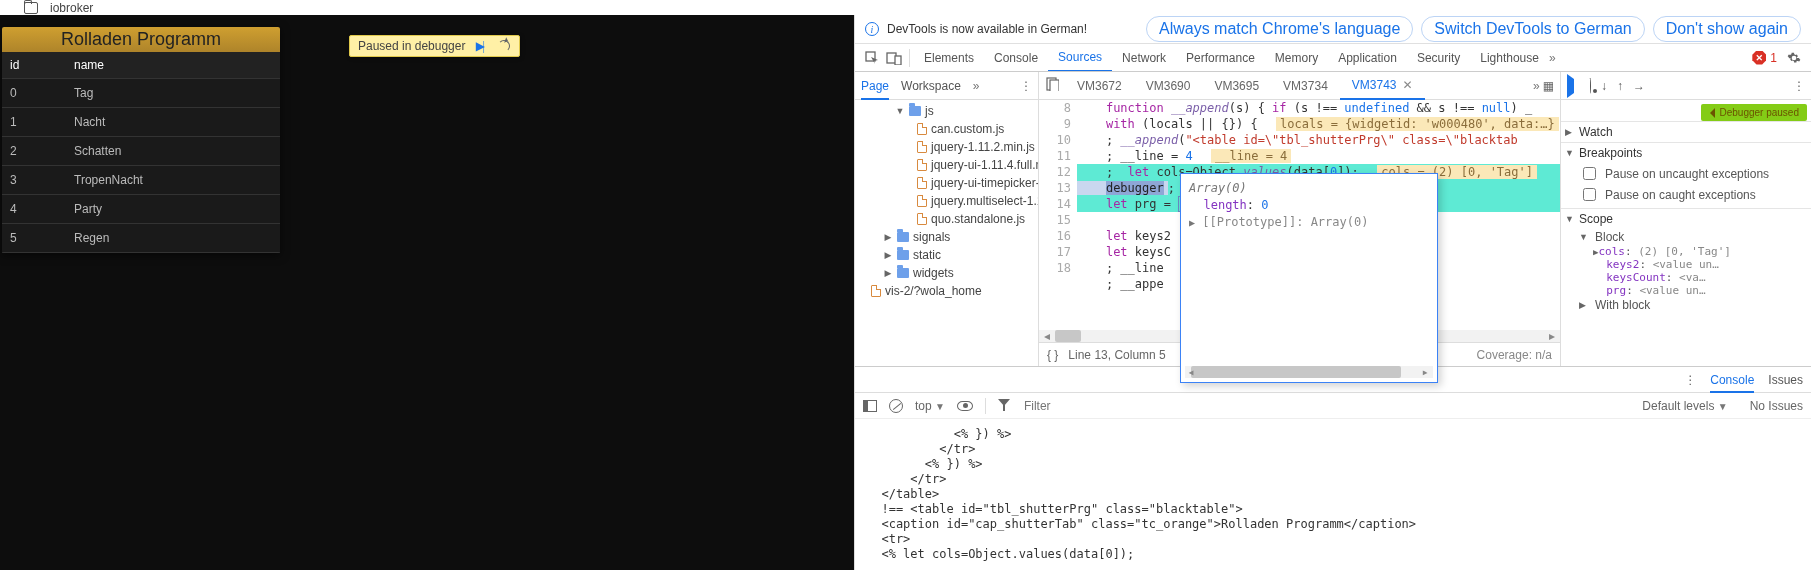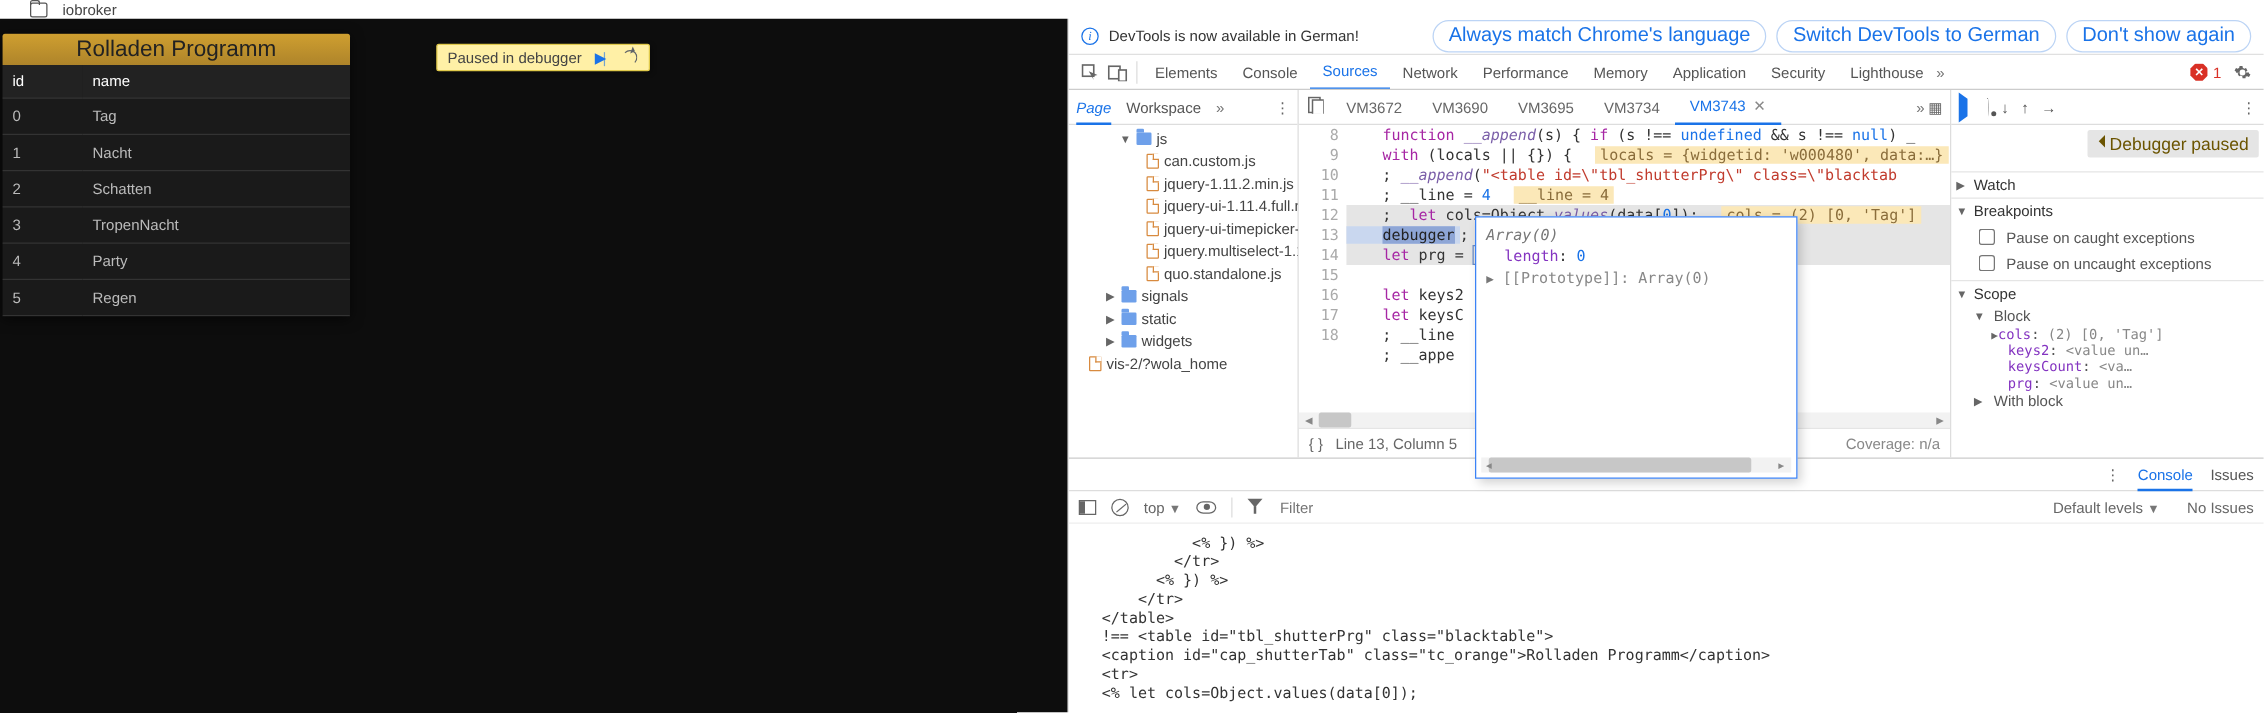--- a/index.html
+++ b/index.html
@@ -41,56 +41,56 @@
   .tb-tab { padding:0 10px; height:28px; display:flex; align-items:center; cursor:pointer;text-align:right; }
   .tb-tab.active { color:#1a73e8; border-bottom:2px solid #1a73e8; }
   .red-badge { margin-left:auto; display:flex; align-items:center; gap:4px; }
   .oct { width:14px; height:14px; background:#d93025; clip-path:polygon(30% 0,70% 0,100% 30%,100% 70%,70% 100%,30% 100%,0 70%,0 30%); display:flex; align-items:center; justify-content:center; color:#fff; font-size:9px; font-weight:700; }
 
   .dt-body { flex:1; display:flex; min-height:0; position:relative; }
 
   
   .src-nav { width:184px; border-right:1px solid #ddd; display:flex; flex-direction:column; }
   .src-nav-tabs { height:28px; border-bottom:1px solid #ddd; display:flex; align-items:center; padding:0 6px; gap:12px; font-size:12px; color:#555; }
-  .src-nav-tabs .act { color:#1a73e8; border-bottom:2px solid #1a73e8; padding-bottom:5px; margin-bottom:-7px;font-style:italic; }
+  .src-nav-tabs .act { color:#1a73e8; border-bottom:2px solid #1a73e8; padding-bottom:5px; margin-bottom:-7px; }
   .kebab { margin-left:auto; color:#666; }
   .tree { flex:1; overflow:auto; padding:2px 0; font-size:12px; color:#444; }
   .tnode { display:flex; align-items:center; height:18px; padding-left:0; gap:4px; white-space:nowrap; }
   .tw { width:10px; text-align:center; color:#666; font-size:9px; }
   .fld-ico { width:12px; height:10px; background:#6ea0ea; border-radius:1px; position:relative; flex:none; }
   .fld-ico::before { content:""; position:absolute; top:-3px; left:0; width:6px; height:3px; background:#6ea0ea; border-radius:1px 1px 0 0; }
   .file-ico { width:10px; height:12px; border:1px solid #d88a3f; background:#fff; border-radius:1px; position:relative; flex:none; }
   .file-ico::before { content:""; position:absolute; top:-1px; right:-1px; width:4px; height:4px; background:#fff; border-left:1px solid #d88a3f; border-bottom:1px solid #d88a3f; }
 
   
   .editor-col { flex:1; display:flex; flex-direction:column; min-width:0; border-right:1px solid #ddd; }
   .ed-tabs { height:28px; border-bottom:1px solid #ddd; display:flex; align-items:center; padding:0 0; font-size:12px; }
   .ed-tab { padding:0 12px; height:28px; display:flex; align-items:center; gap:6px; color:#666; cursor:pointer; }
   .ed-tab.active { color:#1a73e8; border-bottom:2px solid #1a73e8; }
   .x { color:#888; }
   .doc-ico { color:#666; margin:0 6px; }
   .ed-area { flex:1; display:flex; min-height:0; position:relative; overflow:hidden; }
   .gutter { width:38px; text-align:right; padding:0 6px 0 0; color:#aaa; background:#fff; font-family:Menlo,Consolas,monospace; font-size:12px; line-height:16px; }
   .code { flex:1; font-family:Menlo,Consolas,monospace; font-size:12px; line-height:16px; white-space:pre; position:relative; overflow:hidden; }
-  .hl { background:#e5e5e5; display:block; }
+  .hl { background:#5eead4; display:block; }
   .exec { background:#c9d7ef; position:relative; padding-right:4px; }
   .tok-kw { color:#a626a4; }
   .tok-num { color:#1a73e8; }
   .tok-str { color:#c13b2d; }
   .tok-fn { color:#7a5ea8; font-style:italic; }
   .inline-eval { background:#fbe8b8; color:#8a6d3b; padding:0 4px; margin-left:4px; }
   .ed-status { height:24px; border-top:1px solid #ddd; display:flex; align-items:center; padding:0 8px; gap:10px; color:#666; font-size:12px; }
   .hscroll { height:12px; background:#f2f2f2; position:relative; }
   .hthumb { position:absolute; left:0; top:0; height:12px; width:26px; background:#c7c7c7; border-radius:2px; }
   .rarrow { position:absolute; right:0; top:0; width:16px; height:12px; display:flex; align-items:center; justify-content:center; color:#888; }
 
   
   .dbg-side { width:250px; display:flex; flex-direction:column; font-size:12px; }
   .dbg-ctrl { height:28px; border-bottom:1px solid #ddd; display:flex; align-items:center; padding:0 6px; gap:10px; color:#555; }
-  .dbg-badge { background:#e5e5e5; color:#6b5400; padding:3px 8px 3px 18px; border-radius:2px; position:relative; margin:4px 4px 11px auto; width:fit-content; font-size:14px; }
+  .dbg-badge { background:#84cc16; color:#6b5400; padding:3px 8px 3px 18px; border-radius:2px; position:relative; margin:4px 4px 0 auto; width:fit-content; font-size:10px; }
   .dbg-badge::before { content:""; position:absolute; left:4px; top:4px; width:0; height:0; border:5px solid transparent; border-right-color:#6b5400; }
   .sec { border-top:1px solid #e5e5e5; }
   .sec-h { display:flex; align-items:center; padding:3px 4px; color:#333; gap:4px; }
   .caret { font-size:9px; color:#666; width:10px; }
   .sec-body { padding:0 4px 3px 18px; color:#555; }
   .chk { display:flex; align-items:center; gap:6px; padding:1px 0; white-space:nowrap; overflow:hidden; }
   .mono { font-family:Menlo,Consolas,monospace; font-size:11px; }
   .purple { color:#8434c1; }
   .gray { color:#888; }
   .darkred { color:#b3261e; }
@@ -360,25 +360,25 @@
             </div>
 
           <div class="sec">
             <div class="sec-h">
                 <span class="caret">▼</span>
                 <span>Breakpoints</span>
               </div>
             <div class="sec-body">
               <label class="chk">
                   <input type="checkbox" style="">
-                  <span>Pause on caught exceptions</span>
+                  <span>Pause on uncaught exceptions</span>
                 </label>
               <label class="chk">
                   <input type="checkbox" style="">
-                  <span>Pause on uncaught exceptions</span>
+                  <span>Pause on caught exceptions</span>
                 </label>
             </div>
           </div>
 
           <div class="sec">
             <div class="sec-h">
                 <span class="caret">▼</span>
                 <span>Scope</span>
               </div>
             <div class="sec-body">

